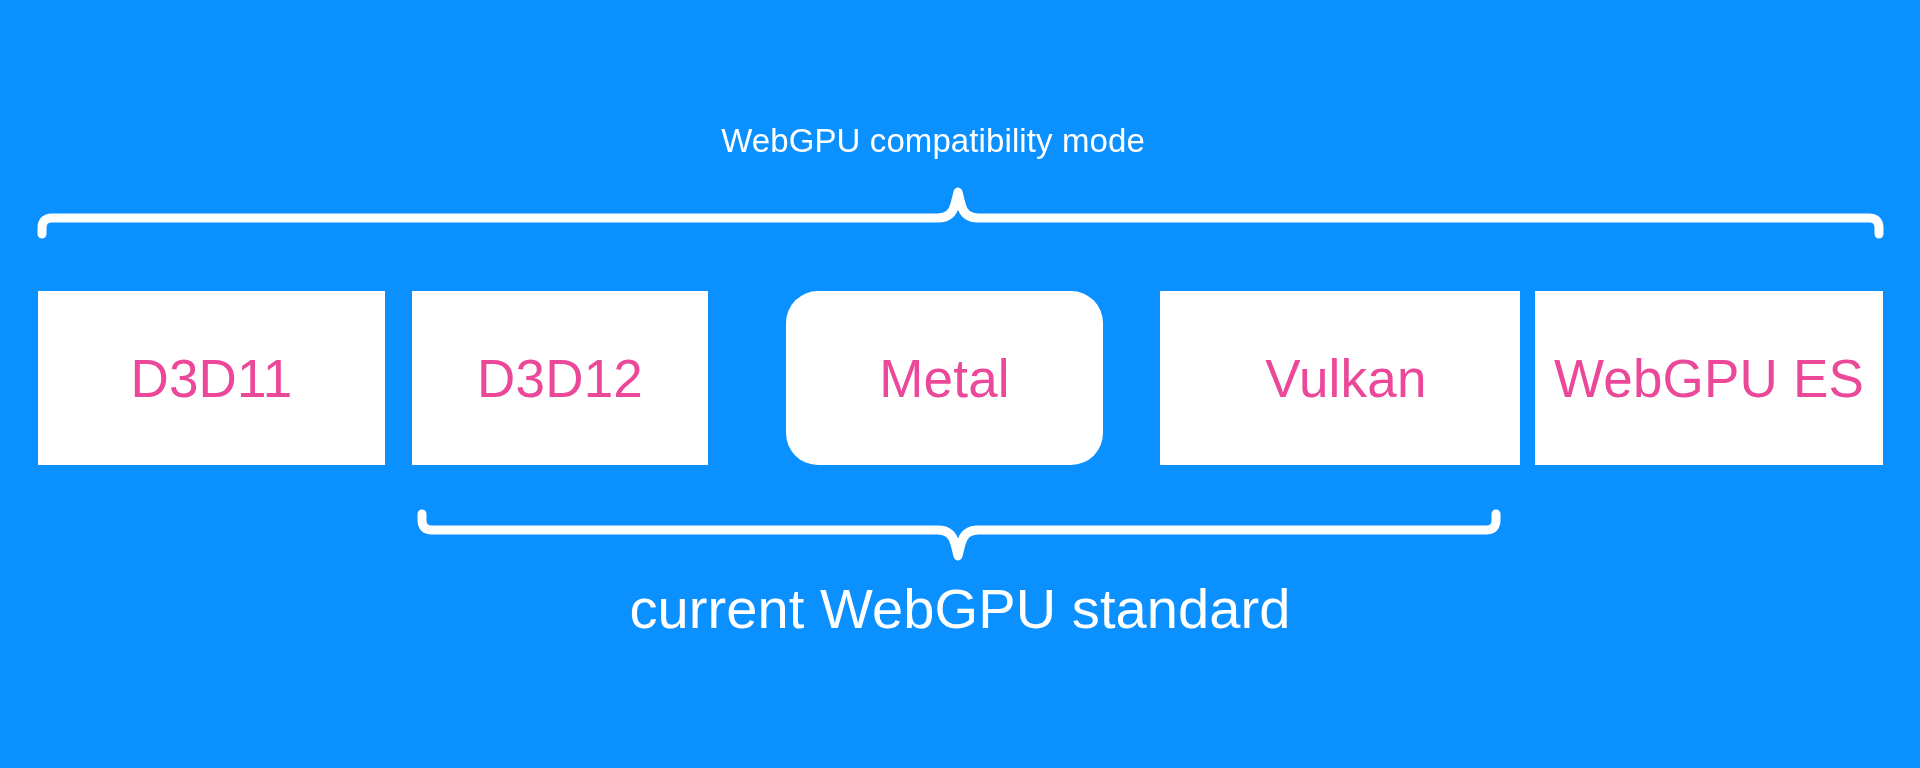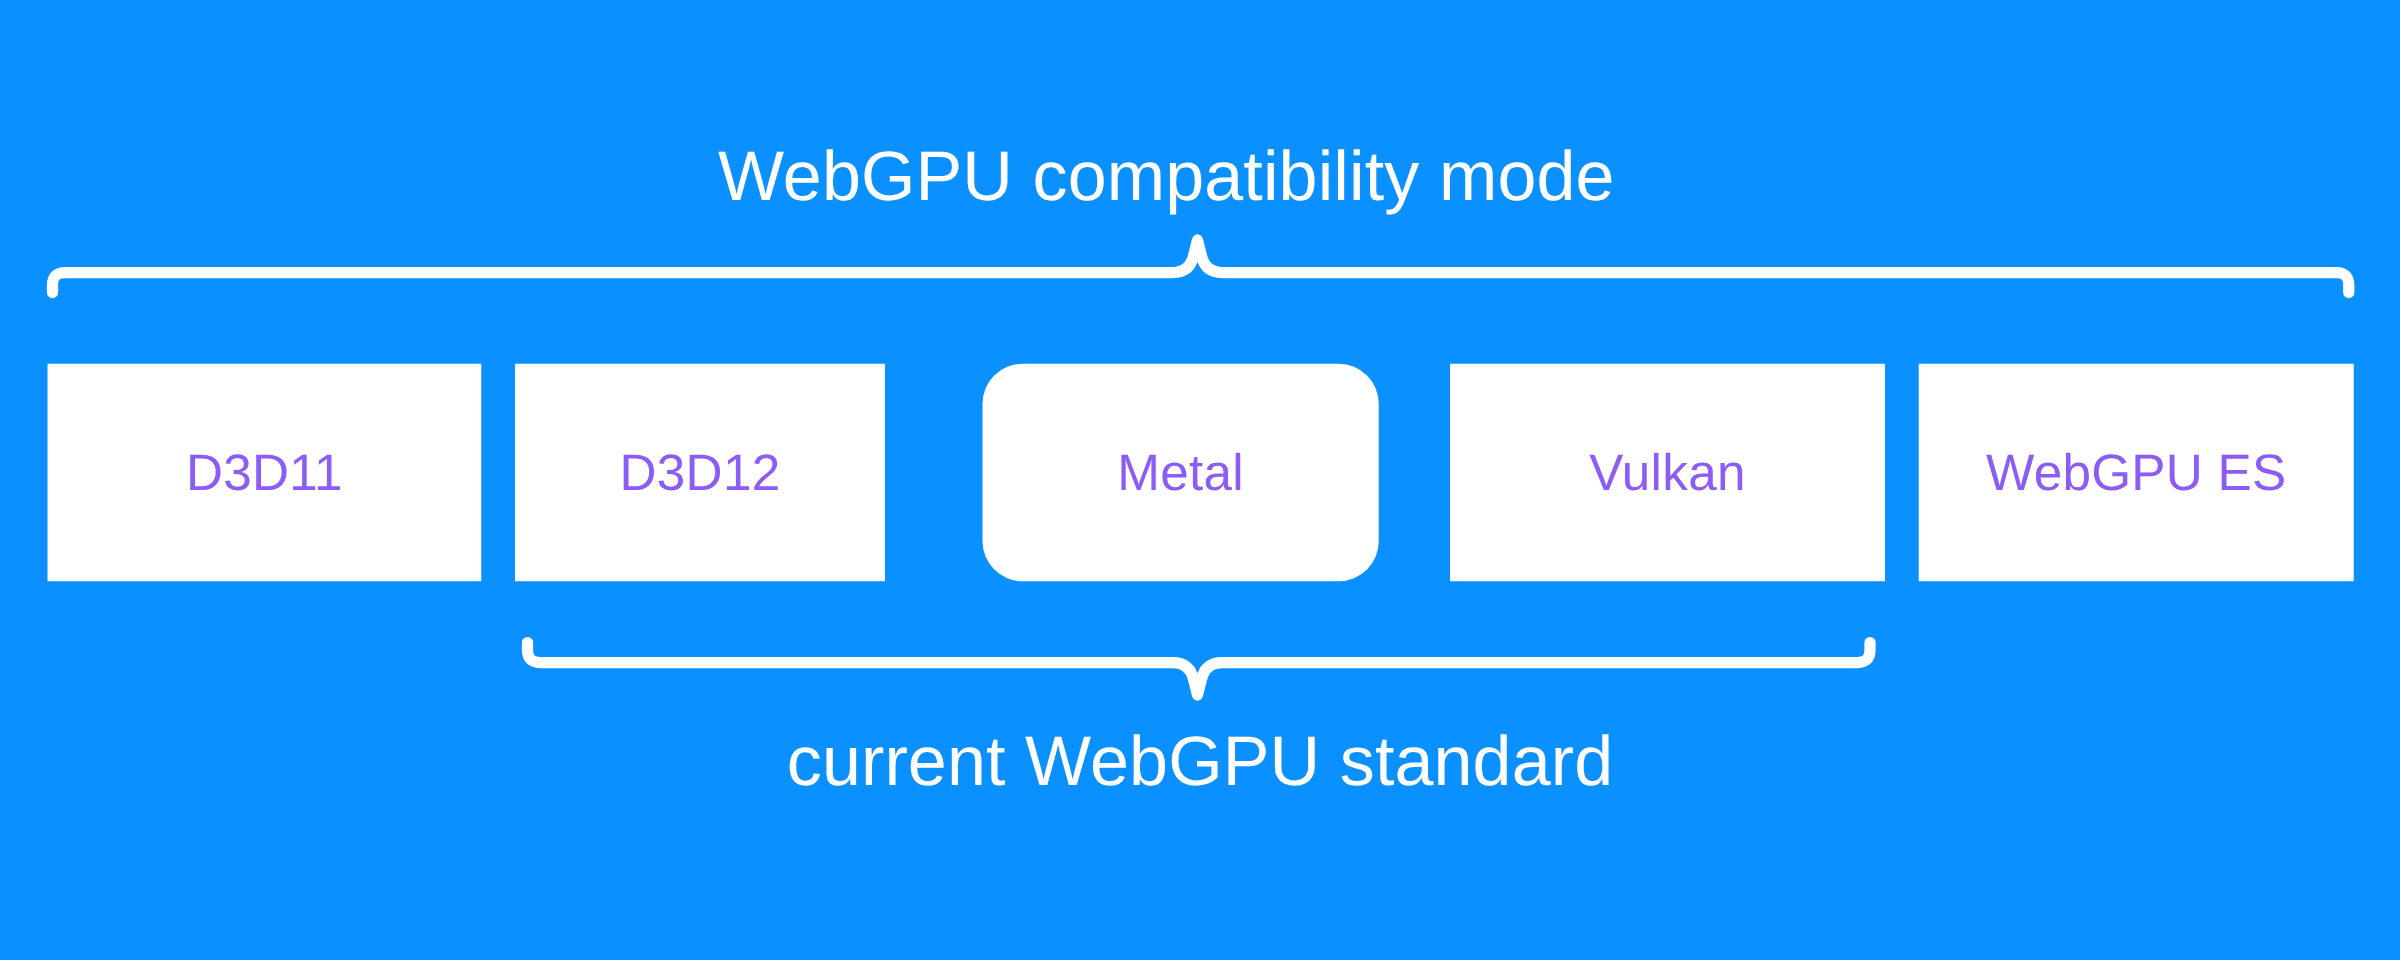--- a/index.html
+++ b/index.html
@@ -20,21 +20,21 @@
   }
 
   
   .top-label {
     position: absolute;
     left: 0;
     top: 112px;
     width: 1866px;
     text-align: center;
     color: #FFFFFF;
-    font-size: 56px;
+    font-size: 33px;
     font-weight: 400;
     letter-spacing: 0.1px;
     line-height: 58px;
     white-space: nowrap;
   }
 
   
   .brace-svg {
     position: absolute;
     left: 0;
@@ -62,30 +62,30 @@
   .api-box {
     position: absolute;
     top: 0;
     height: 174px;
     background: #FFFFFF;
     display: flex;
     align-items: center;
     justify-content: center;
   }
   .api-box-label {
-    color: #8b5cf6;
-    font-size: 41px;
+    color: #ec4899;
+    font-size: 53px;
     font-weight: 400;
     letter-spacing: 0.2px;
     white-space: nowrap;
   }
   .api-box[data-idx="0"] { left: 0px;    width: 347px; }
   .api-box[data-idx="1"] { left: 374px;  width: 296px; }
   .api-box[data-idx="2"] { left: 748px;  width: 317px; border-radius: 32px; }
-  .api-box[data-idx="3"] { left: 1122px; width: 348px; }
+  .api-box[data-idx="3"] { left: 1122px; width: 348px; padding-left: 12px; }
   .api-box[data-idx="4"] { left: 1497px; width: 348px; }
 
   
   .bottom-label {
     position: absolute;
     left: 0;
     top: 580px;
     width: 1920px;
     text-align: center;
     color: #FFFFFF;

